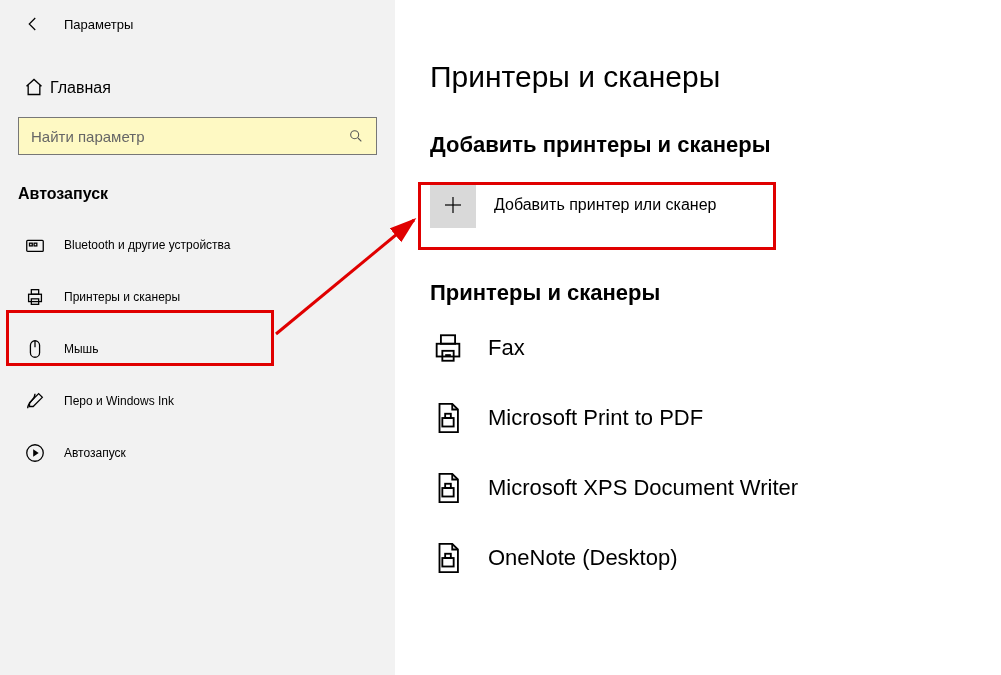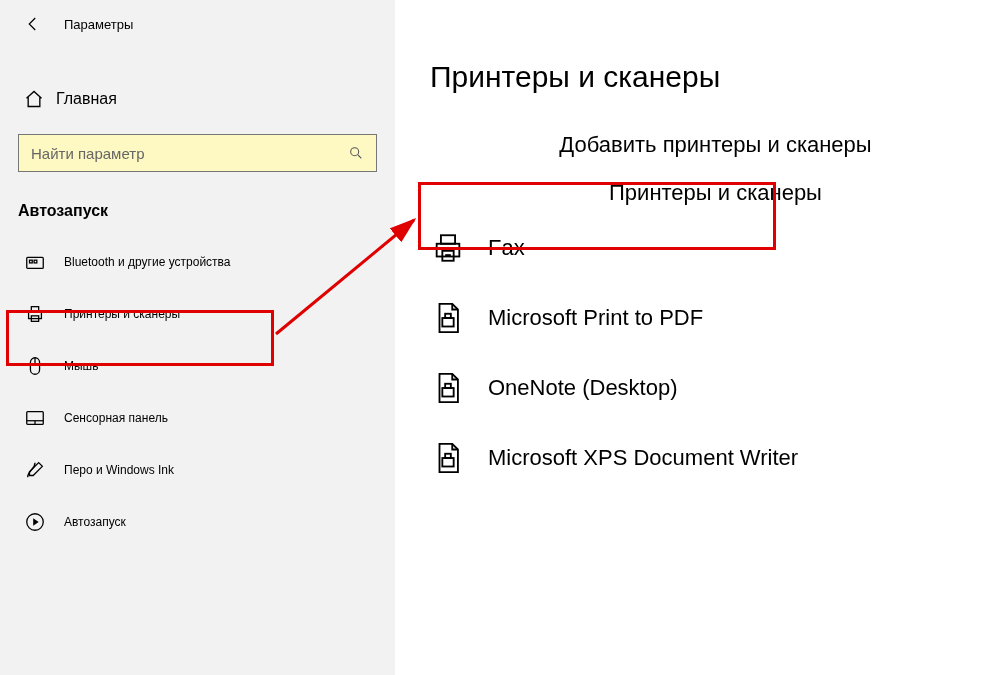--- a/index.html
+++ b/index.html
@@ -30,24 +30,24 @@
       display: flex;
       align-items: center;
       gap: 22px;
       padding: 0 0 0 24px;
       height: 28px;
     }
     .back-arrow { width: 18px; height: 18px; }
     .window-title { font-size: 13px; color: #000; text-align: center; }
     .home-row {
       display: flex;
-      align-items: center;
-      gap: 12px;
+      align-items: flex-end;
+      gap: 6px;
       padding: 0 0 0 24px;
-      margin-top: 46px;
+      margin-top: 29px;
       height: 30px;
     }
     .home-icon { width: 20px; height: 20px; }
     .home-label { font-size: 16px; }
     .search-wrap {
       margin: 20px 18px 0 18px;
     }
     .search-box {
       width: 100%;
       height: 38px;
@@ -80,23 +80,22 @@
       font-size: 12px;
     }
     .nav-icon { width: 22px; height: 22px; flex-shrink: 0; display:flex; align-items:center; justify-content:center;}
     .page-title {
       font-size: 30px;
       font-weight: 400;
       margin-bottom: 38px;
     }
     .section-title {
       font-size: 22px;
-      font-weight: 400;
+      font-weight: 700;
       margin-bottom: 22px;
-      text-align: center;
     }
     .add-row {
       display: flex;
       align-items: center;
       gap: 18px;
       height: 50px;
       margin-bottom: 50px;
     }
     .add-btn {
       width: 46px;
@@ -196,30 +195,20 @@
     <div class="nav-item">
       <span class="nav-icon">
         <svg viewBox="0 0 24 24" width="22" height="22" fill="none" stroke="#000" stroke-width="1.4">
             <rect x="7" y="3" width="10" height="18" rx="5"></rect>
             <line x1="12" y1="3" x2="12" y2="10"></line>
           </svg>
       </span>
       <span>Мышь</span>
     </div>
 
-    <div class="nav-item">
-      <span class="nav-icon">
-        <svg viewBox="0 0 24 24" width="22" height="22" fill="none" stroke="#000" stroke-width="1.4">
-            <rect x="3" y="5" width="18" height="14" rx="1"></rect>
-            <line x1="3" y1="15" x2="21" y2="15"></line>
-            <line x1="12" y1="15" x2="12" y2="19"></line>
-          </svg>
-      </span>
-      <span>Сенсорная панель</span>
-    </div>
 
 
     <div class="nav-item">
       <span class="nav-icon">
         <svg viewBox="0 0 24 24" width="22" height="22" fill="none" stroke="#000" stroke-width="1.4">
             <path d="M4 20 C 4 12, 12 12, 12 4"></path>
             <path d="M16 4 L20 8 L10 18 L6 18 L6 14 Z"></path>
           </svg>
       </span>
       <span>Перо и Windows Ink</span>
@@ -234,20 +223,29 @@
       </span>
       <span>Автозапуск</span>
     </div>
   </aside>
 
   <main class="main">
     <h1 class="page-title">Принтеры и сканеры</h1>
 
     <h2 class="section-title">Добавить принтеры и сканеры</h2>
 
+    <div class="add-row">
+      <div class="add-btn">
+        <svg viewBox="0 0 24 24" width="24" height="24" fill="none" stroke="#000" stroke-width="1.2">
+            <line x1="12" y1="4" x2="12" y2="20"></line>
+            <line x1="4" y1="12" x2="20" y2="12"></line>
+          </svg>
+      </div>
+      <span class="add-label">Добавить принтер или сканер</span>
+    </div>
 
     <h2 class="section-title">Принтеры и сканеры</h2>
 
     <div class="printer-list">
       <div class="printer-item">
         <span class="printer-icon">
           <svg viewBox="0 0 24 24" width="34" height="34" fill="none" stroke="#000" stroke-width="1.3">
               <rect x="4" y="9" width="16" height="9"></rect>
               <rect x="7" y="3" width="10" height="6"></rect>
               <rect x="8" y="14" width="8" height="7"></rect>
@@ -271,33 +269,33 @@
 
       <div class="printer-item">
         <span class="printer-icon">
           <svg viewBox="0 0 24 24" width="34" height="34" fill="none" stroke="#000" stroke-width="1.3">
               <path d="M6 2 H15 L19 6 V22 H6 Z"></path>
               <path d="M15 2 V6 H19"></path>
               <rect x="8" y="12" width="8" height="6"></rect>
               <rect x="10" y="9" width="4" height="3"></rect>
             </svg>
         </span>
-        <span class="printer-label">OneNote (Desktop)</span>
+        <span class="printer-label">Microsoft XPS Document Writer</span>
       </div>
 
       <div class="printer-item">
         <span class="printer-icon">
           <svg viewBox="0 0 24 24" width="34" height="34" fill="none" stroke="#000" stroke-width="1.3">
               <path d="M6 2 H15 L19 6 V22 H6 Z"></path>
               <path d="M15 2 V6 H19"></path>
               <rect x="8" y="12" width="8" height="6"></rect>
               <rect x="10" y="9" width="4" height="3"></rect>
             </svg>
         </span>
-        <span class="printer-label">Microsoft XPS Document Writer</span>
+        <span class="printer-label">OneNote (Desktop)</span>
       </div>
     </div>
   </main>
 </div>
 
 <div class="annot-box annot-sidebar"></div>
 <div class="annot-box annot-main"></div>
 <svg class="annot-arrow" viewBox="0 0 146 120">
   <defs>
     <marker id="ah" markerWidth="10" markerHeight="10" refX="8" refY="3" orient="auto">

